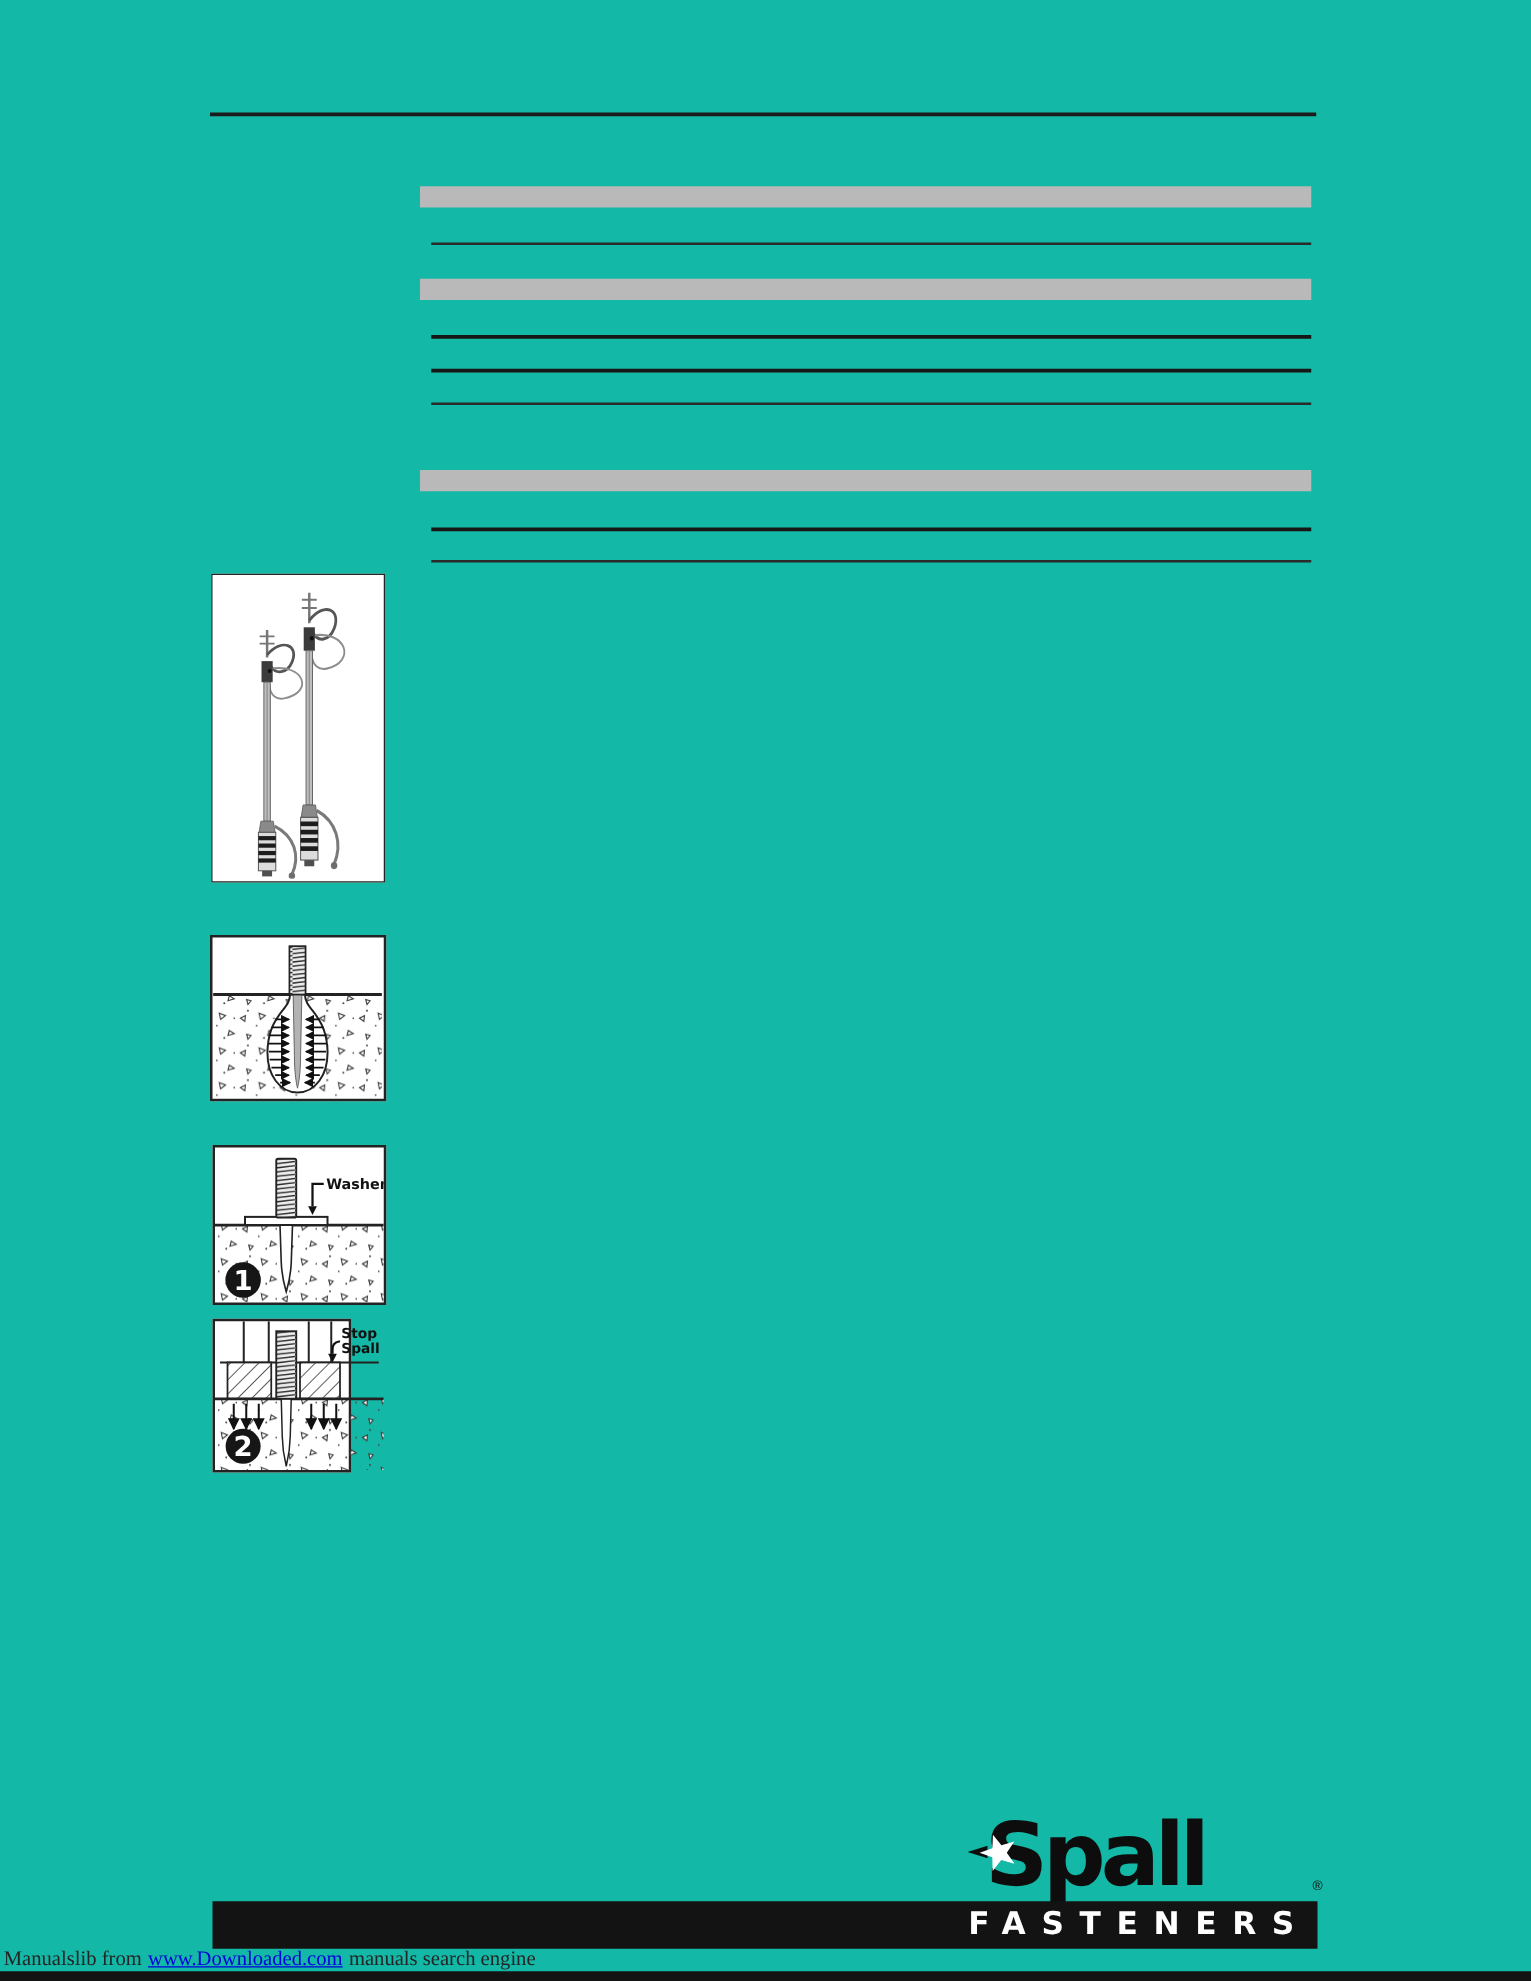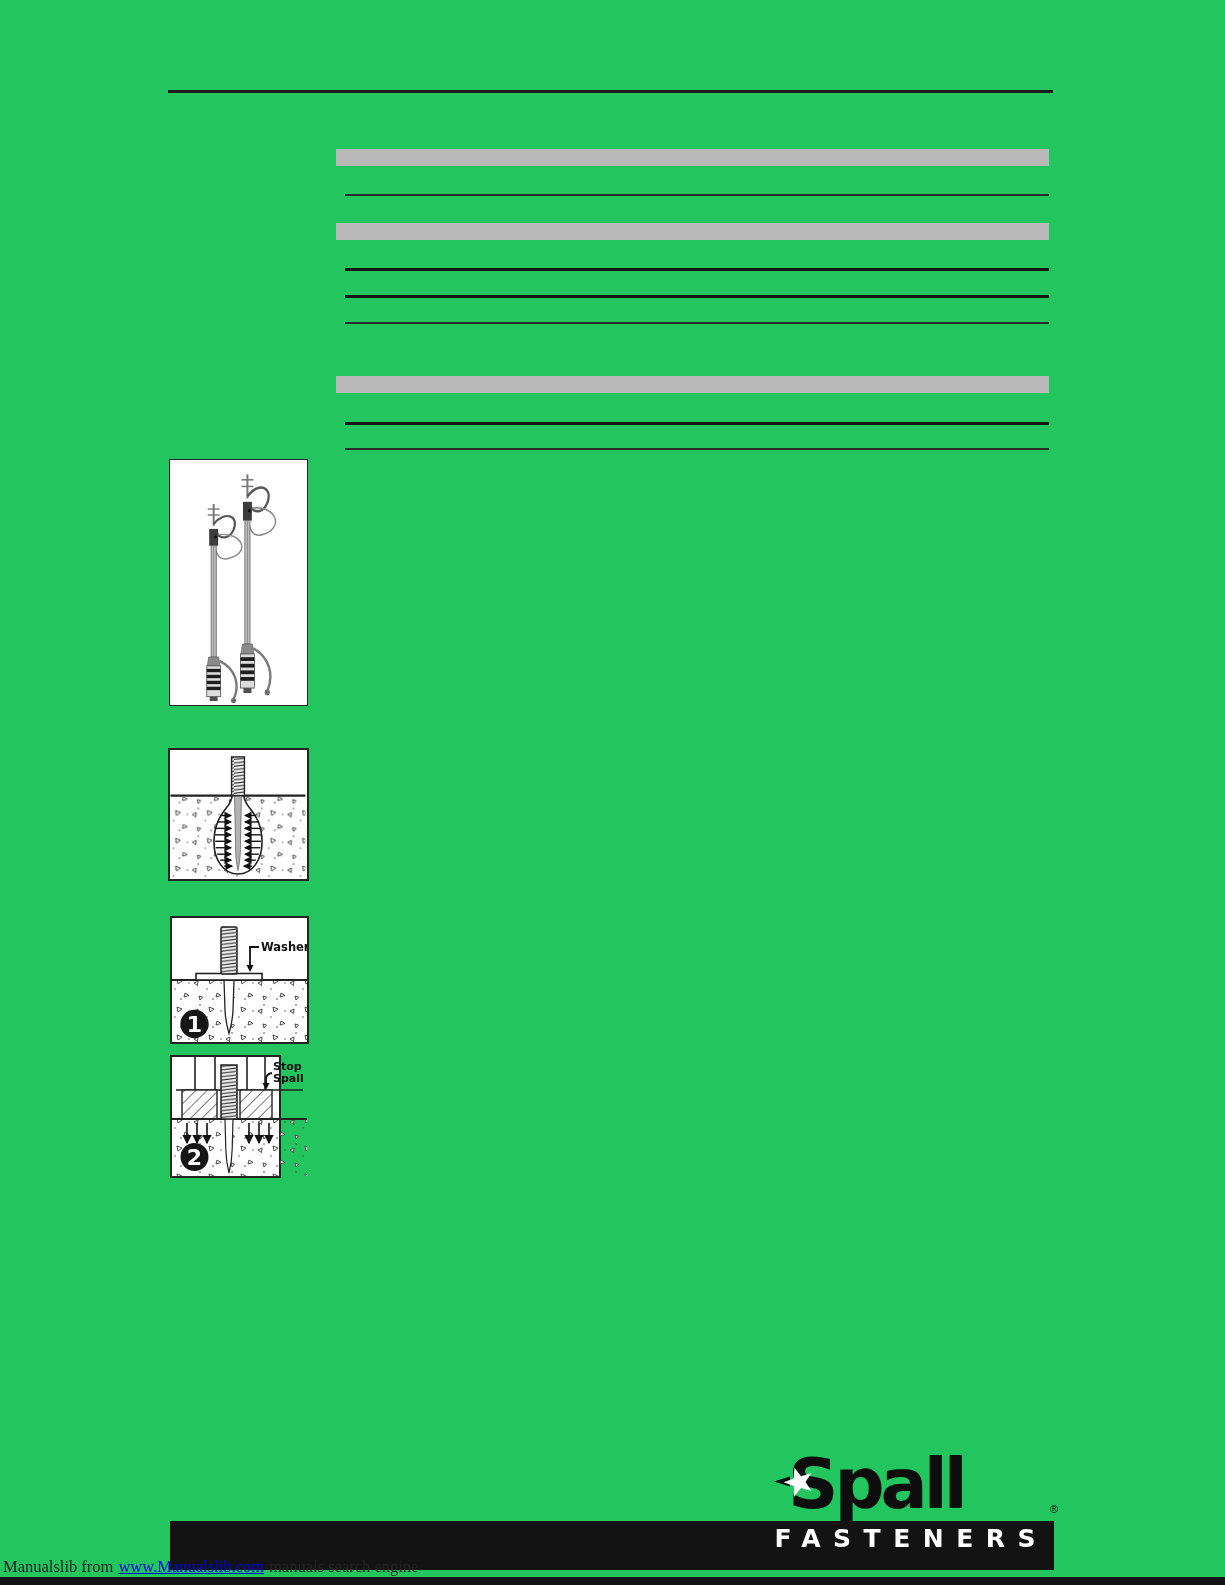--- a/index.html
+++ b/index.html
@@ -1,17 +1,17 @@
 <!DOCTYPE html>
 <html><head>
 <meta charset="utf-8">
 <style>
   html, body { margin:0; padding:0; background:#fff; }
   .page {
-    position:relative; width:1225px; height:1585px; background:#22c55e;
+    position:relative; width:1225px; height:1585px; background:#14b8a6;
     overflow:hidden; font-family:"Liberation Sans", sans-serif;
   }
   .abs { position:absolute; }
 
   
   .top-rule   { left:168px; top:90px;  width:885px; height:3px;  background:#1c1c1c; }
   .gray-bar   { left:336px; width:713px; height:17px; background:#b9b9b9; }
   .bar-1 { top:149px; } .bar-2 { top:223px; } .bar-3 { top:376px; }
   .rule { left:345px; width:704px; background:#161616; }
   .rule-thin  { height:2px; background:#2b2b2b; }
@@ -31,21 +31,21 @@
 
   
   .logo-wrap { left:775px; top:1461px; width:286px; height:62px; }
   .brand-text {
     position:absolute; left:13px; top:-12px; font-family:"DejaVu Sans", sans-serif;
     font-weight:bold; font-size:70px; letter-spacing:-4px; color:#0d0d0d; line-height:70px;
     white-space:nowrap;
   }
   .reg-mark { position:absolute; left:275px; top:42px; font-size:11px; color:#0d0d0d; }
   .banner {
-    left:170px; top:1521px; width:884px; height:49px; background:#131313;
+    left:170px; top:1521px; width:884px; height:38px; background:#131313;
     text-align:right; box-sizing:border-box;
   }
   .banner-text {
     display:inline-block; margin-right:6px; color:#ffffff; font-family:"DejaVu Sans", sans-serif;
     font-weight:bold; font-size:25px; letter-spacing:12.5px; line-height:35px; white-space:nowrap;
   }
 
   
   .footer-line {
     left:3px; top:1557px; font-family:"Liberation Serif", serif;
@@ -244,17 +244,17 @@
     <svg class="abs" style="left:7px; top:4px;" width="34" height="34" viewBox="0 0 34 34">
       <polygon fill="#ffffff" transform="rotate(-18 17 17)" points="17,2 20.8,12.2 31.6,12.4 23.1,19.1 26.2,29.5 17,23.4 7.8,29.5 10.9,19.1 2.4,12.4 13.2,12.2"></polygon>
     </svg>
     <div class="reg-mark">®</div>
   </div>
   <div class="abs banner">
     <span class="banner-text">FASTENERS</span>
   </div>
 
   <div class="abs footer-line">
-    <span>Manualslib from</span><span class="footer-link-gap"></span><a href="#">www.Manualslib.com</a><span class="footer-link-gap"></span><span>manuals search engine</span>
+    <span>Manualslib from</span><span class="footer-link-gap"></span><a href="#">www.Downloaded.com</a><span class="footer-link-gap"></span><span>manuals search engine</span>
   </div>
   <div class="abs bottom-strip"></div>
 
 </div>
 
 </body></html>

